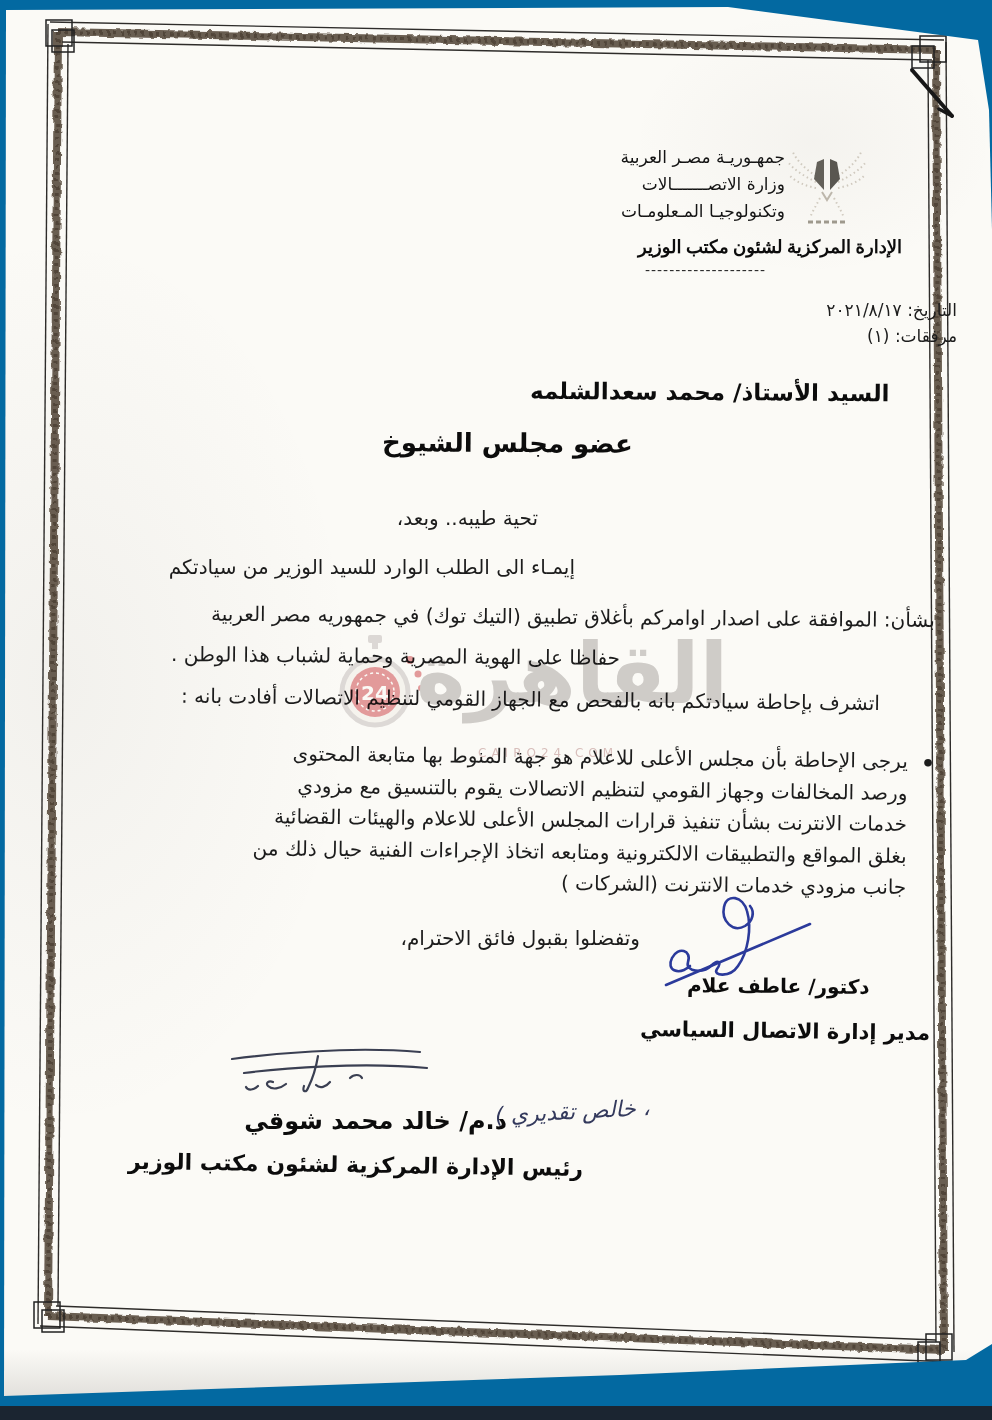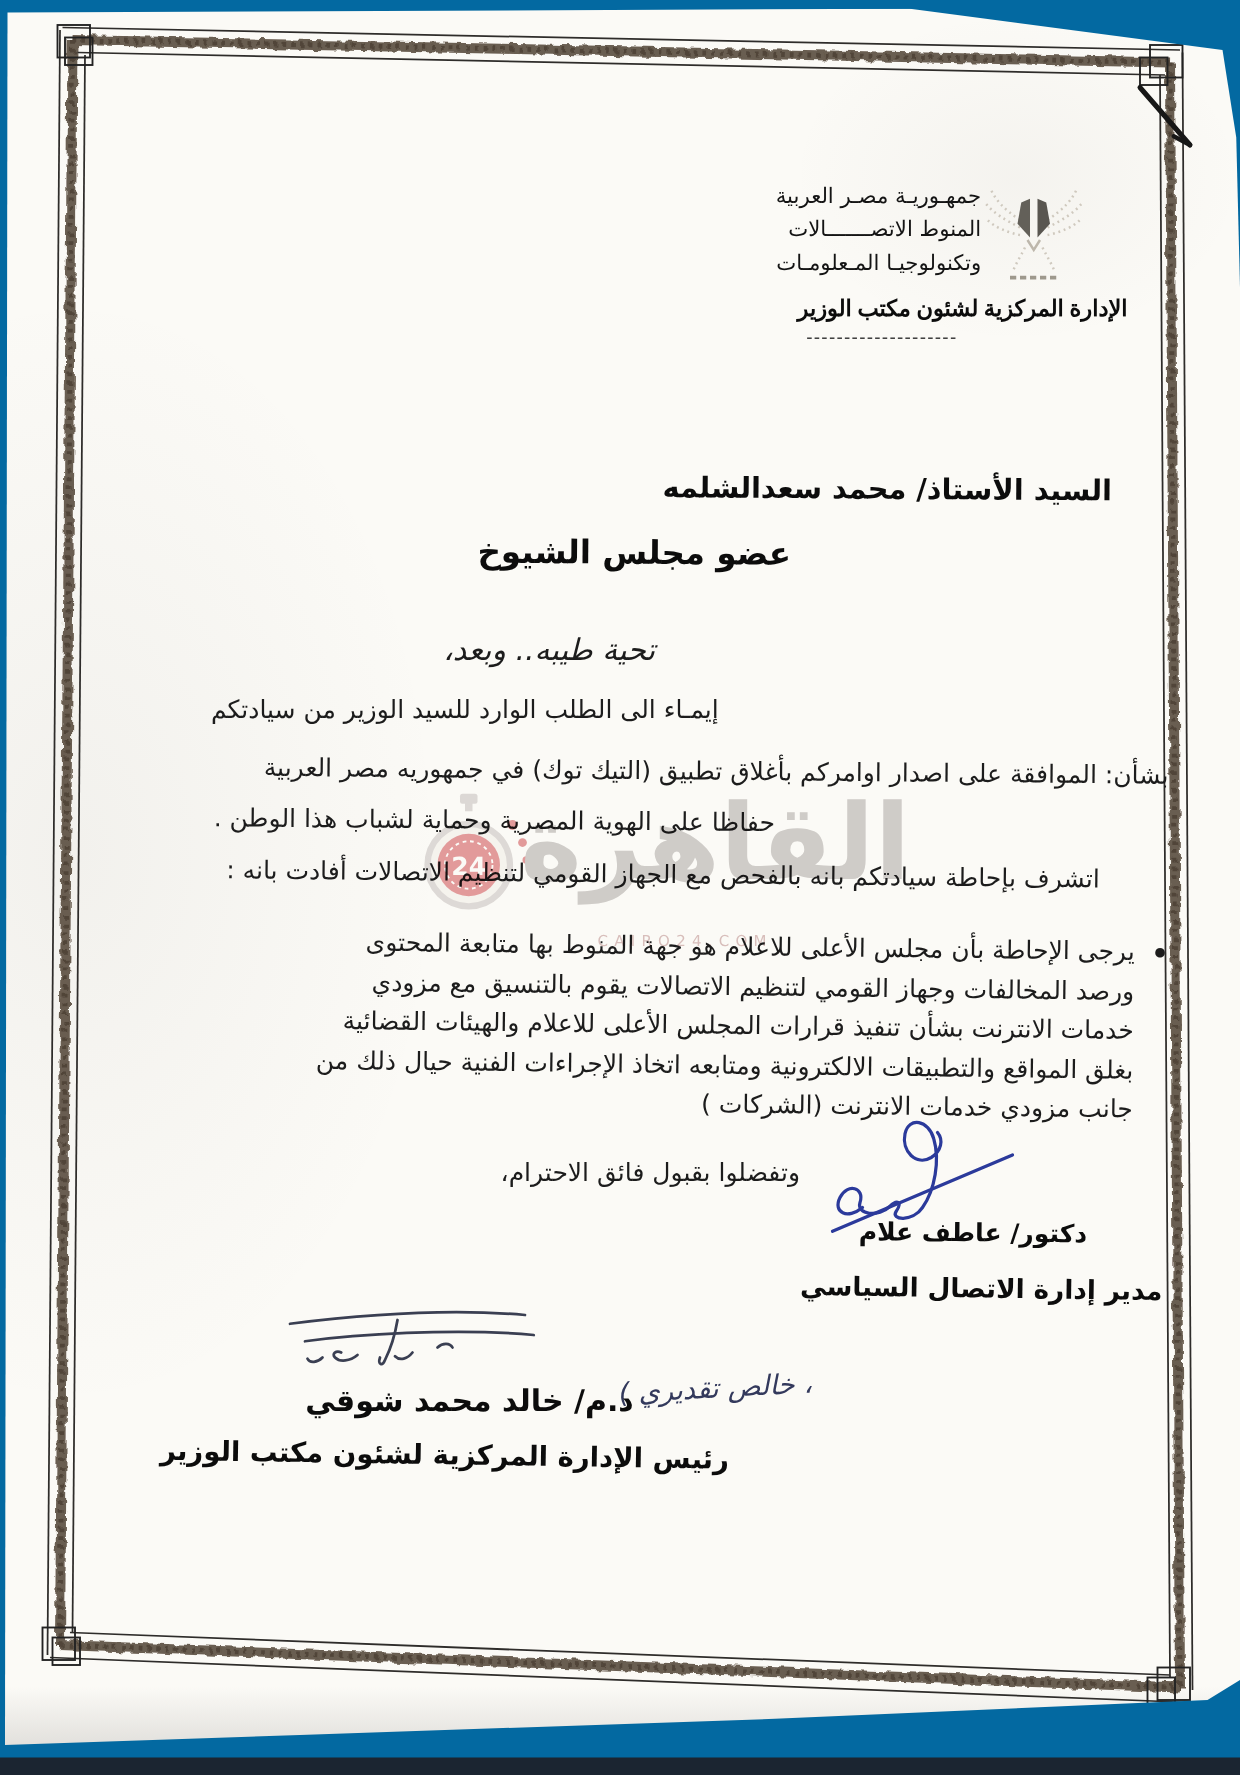--- a/index.html
+++ b/index.html
@@ -19,21 +19,21 @@
   .frame-svg,.mark-svg{position:absolute;left:0;top:0;pointer-events:none;}
   .ar{position:absolute;direction:rtl;unicode-bidi:plaintext;white-space:nowrap;
       color:#1c1c1c;font-family:"DejaVu Sans",sans-serif;}
   .b{font-weight:bold;color:#0c0c0c;}
   .letterhead{right:207px;top:144px;text-align:right;font-size:17px;line-height:27px;color:#141414;}
   .dept{right:90px;top:236px;font-size:18px;font-family:Liberation Serif, serif;}
   .dashes{right:226px;top:262px;font-size:14px;letter-spacing:1px;color:#2e2e2e;direction:ltr;}
   .dateblock{right:35px;top:297px;text-align:right;font-size:17px;line-height:26px;}
   .rec-name{right:102px;top:379px;font-size:23px;transform:rotate(.4deg);}
   .rec-title{right:359px;top:428px;font-size:26px;transform:rotate(.4deg);}
-  .saluto{right:468px;top:506px;font-size:24px;font-style:italic;}
+  .saluto{right:454px;top:506px;font-size:20px;}
   .intro{right:417px;top:555px;font-size:20px;}
   .subj1{right:57px;top:608px;font-size:20px;transform:rotate(.5deg);transform-origin:right center;}
   .subj2{right:372px;top:644px;font-size:20px;transform:rotate(.5deg);}
   .notify{right:112px;top:691px;font-size:20px;transform:rotate(.6deg);transform-origin:right center;}
   .bullet-dot{right:57px;top:751px;font-size:22px;font-weight:bold;}
   .bullets{right:84px;top:746px;text-align:right;font-size:20px;line-height:31.5px;
            transform:rotate(.7deg);transform-origin:top right;}
   .closing{right:352px;top:926px;font-size:20px;}
   .sig1-name{right:122px;top:974px;font-size:20px;transform:rotate(.6deg);}
   .sig1-title{right:62px;top:1019px;font-size:21px;transform:rotate(.8deg);}
@@ -120,26 +120,30 @@
       <line x1="22" y1="76" x2="60" y2="76" stroke="#8f897c" stroke-width="3" stroke-dasharray="5 3"></line>
     </svg>
 
     <svg class="mark-svg" style="left:902px;top:62px;" width="70" height="70">
       <line x1="10" y1="8" x2="50" y2="54" stroke="#171717" stroke-width="4" stroke-linecap="round"></line>
       <line x1="50" y1="54" x2="37" y2="47" stroke="#171717" stroke-width="3.5" stroke-linecap="round"></line>
     </svg>
 
     <div class="ar letterhead">
       <div>جمهـوريـة مصـر العربية</div>
-      <div>المنوط الاتصـــــــالات</div>
+      <div>وزارة الاتصـــــــالات</div>
       <div>وتكنولوجيـا المـعلومـات</div>
     </div>
     <div class="ar b dept">الإدارة المركزية لشئون مكتب الوزير</div>
     <div class="ar dashes">--------------------</div>
 
+    <div class="ar dateblock">
+      <div><span>التاريخ:</span> <span>٢٠٢١/٨/١٧</span></div>
+      <div><span>مرفقات:</span> <span>(١)</span></div>
+    </div>
 
     <div class="ar b rec-name">السيد الأستاذ/ محمد سعدالشلمه</div>
     <div class="ar b rec-title">عضو مجلس الشيوخ</div>
 
     <div class="ar saluto">تحية طيبه.. وبعد،</div>
     <div class="ar intro">إيمـاء الى الطلب الوارد للسيد الوزير من سيادتكم</div>
     <div class="ar subj1">بشأن: الموافقة على اصدار اوامركم بأغلاق تطبيق (التيك توك) في جمهوريه مصر العربية</div>
     <div class="ar subj2">حفاظا على الهوية المصرية وحماية لشباب هذا الوطن .</div>
     <div class="ar notify">اتشرف بإحاطة سيادتكم بانه بالفحص مع الجهاز القومي لتنظيم الاتصالات أفادت بانه :</div>
 

